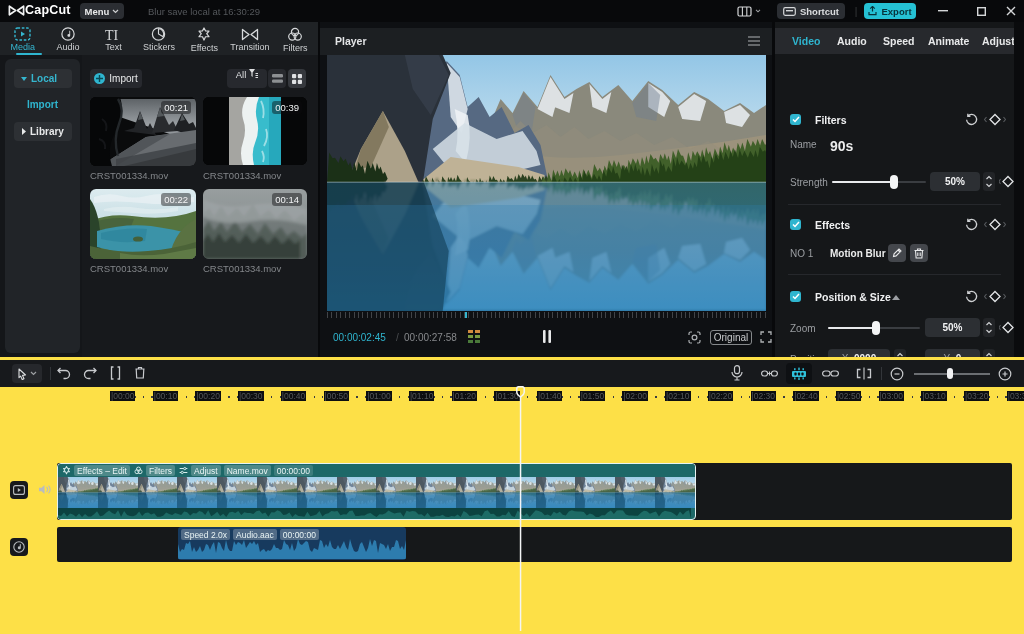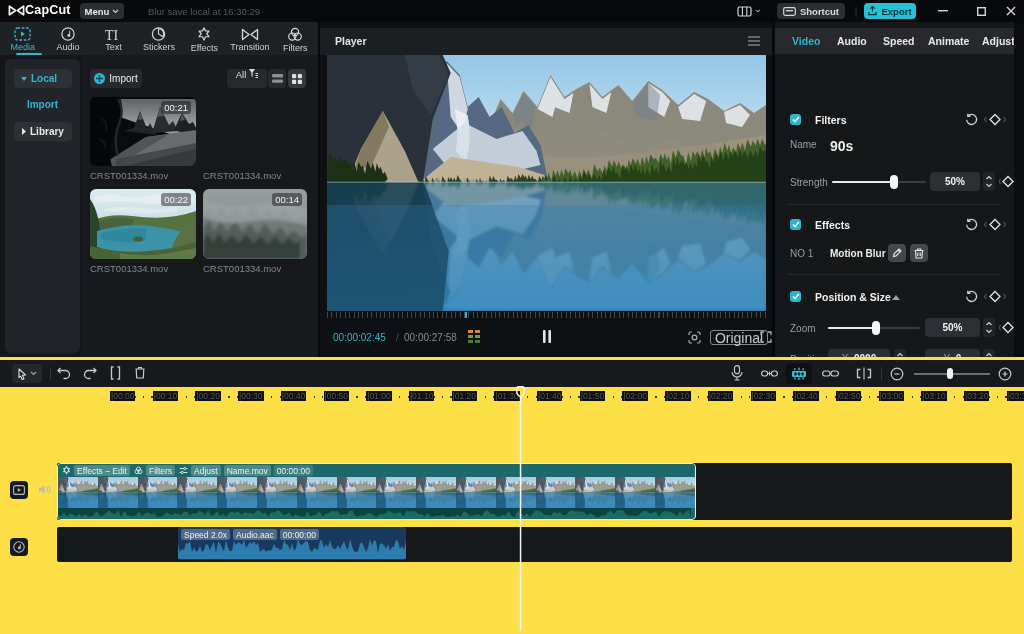--- a/index.html
+++ b/index.html
@@ -271,20 +271,31 @@
     <path d="M50 15 l3 7 -5 1 Z M70 11 l4 8 -7 1 Z M92 17 l3 6 -5 1 Z" fill="#595e62" opacity=".9"></path>
     <path d="M10 69 L56 40 L106 33 L106 52 L34 69 Z" fill="#686c70"></path>
     <path d="M10 69 L56 40 L80 37 L26 69 Z" fill="#515559"></path>
     <path d="M26 62 L106 46 L106 69 L26 69 Z" fill="#3f4347" opacity=".85"></path>
     <path d="M0 0 H30 Q36 20 26 34 Q16 50 22 69 H0 Z" fill="#060708"></path>
     <path d="M28 2 q7 11 1 25 q-6 15 -1 32" stroke="#2b2f33" stroke-width="2.4" fill="none" opacity=".8"></path>
     <path d="M12 22 q6 4 4 12 M9 42 q7 2 6 10" stroke="#212427" stroke-width="2" fill="none" opacity=".5"></path>
    </svg>
    <span class="dur">00:21</span>
   </div>
+  <div class="thumb" style="left:121px;top:42px;width:104px;height:68px">
+   <svg width="104" height="68" viewBox="0 0 104 68">
+    <rect width="104" height="68" fill="#060708"></rect>
+    <rect x="26" width="24" height="68" fill="#a5a5a1"></rect>
+    <rect x="48" width="30" height="68" fill="#38bccc"></rect>
+    <rect x="66" width="12" height="68" fill="#26a8bc"></rect>
+    <path d="M44 0 h12 q-5 12 -2 23 q3 11 -2 23 q-4 9 -1 22 h-11 q-4 -12 0 -23 q4 -12 0 -23 q-3 -11 4 -22 Z" fill="#edf2f1"></path>
+    <path d="M58 4 q4 8 2 17 M63 32 q3 8 -2 17 M59 54 q3 6 1 11" stroke="#c8ecf0" stroke-width="1.8" fill="none" opacity=".7"></path>
+   </svg>
+   <span class="dur">00:39</span>
+  </div>
   <div class="thumb" style="left:8px;top:134px;width:106px;height:70px">
    <svg width="106" height="70" viewBox="0 0 106 70">
     <defs>
             <linearGradient id="t3sky" x1="0" y1="0" x2="0" y2="1">
               <stop offset="0" stop-color="#dcebef"></stop>
               <stop offset="1" stop-color="#b4d2da"></stop>
             </linearGradient>
           </defs>
     <rect width="106" height="70" fill="url(#t3sky)"></rect>
     <path d="M4 8 q14 -5 28 -1 q12 3 24 0 q16 -4 28 0 q12 3 20 1 v5 q-24 4 -52 1 q-28 -3 -48 0 Z" fill="#eef4f6" opacity=".6"></path>
@@ -363,21 +374,21 @@
         </g>
   </svg>
   <svg style="position:absolute;left:222px;top:8px" width="10" height="13" viewBox="0 0 10 13">
         <rect x="1" width="2.6" height="13" fill="#e8e9ea" rx="1"></rect>
         <rect x="6.4" width="2.6" height="13" fill="#e8e9ea" rx="1"></rect>
       </svg>
   <svg style="position:absolute;left:368px;top:9px" width="13" height="13" viewBox="0 0 13 13">
         <path d="M1 4V2.5A1.5 1.5 0 0 1 2.5 1H4M9 1h1.5A1.5 1.5 0 0 1 12 2.5V4M12 9v1.5a1.5 1.5 0 0 1-1.5 1.5H9M4 12H2.5A1.5 1.5 0 0 1 1 10.5V9" fill="none" stroke="#aeb1b4" stroke-width="1.2"></path>
         <circle cx="6.5" cy="6.5" r="2.4" fill="none" stroke="#aeb1b4" stroke-width="1.2"></circle>
       </svg>
-  <div style="position:absolute;left:390px;top:8px;width:58px;height:15px;border:1px solid #85888b;border-radius:3px;color:#c8cacc;font-size:14px;display:flex;align-items:center;justify-content:center">Original</div>
+  <div style="position:absolute;left:390px;top:8px;width:42px;height:15px;border:1px solid #85888b;border-radius:3px;color:#c8cacc;font-size:10px;display:flex;align-items:center;justify-content:center">Original</div>
   <svg style="position:absolute;left:440px;top:9px" width="12" height="12" viewBox="0 0 12 12">
         <path d="M1 4V1h3M8 1h3v3M11 8v3H8M4 11H1V8" fill="none" stroke="#aeb1b4" stroke-width="1.3"></path>
       </svg>
  </div>
 </div>
 
 <div id="rightpanel">
  <div id="rtabs">
   <span style="position:absolute;left:17px;color:#2fb5cf">Video</span>
   <span style="position:absolute;left:62px">Audio</span>

